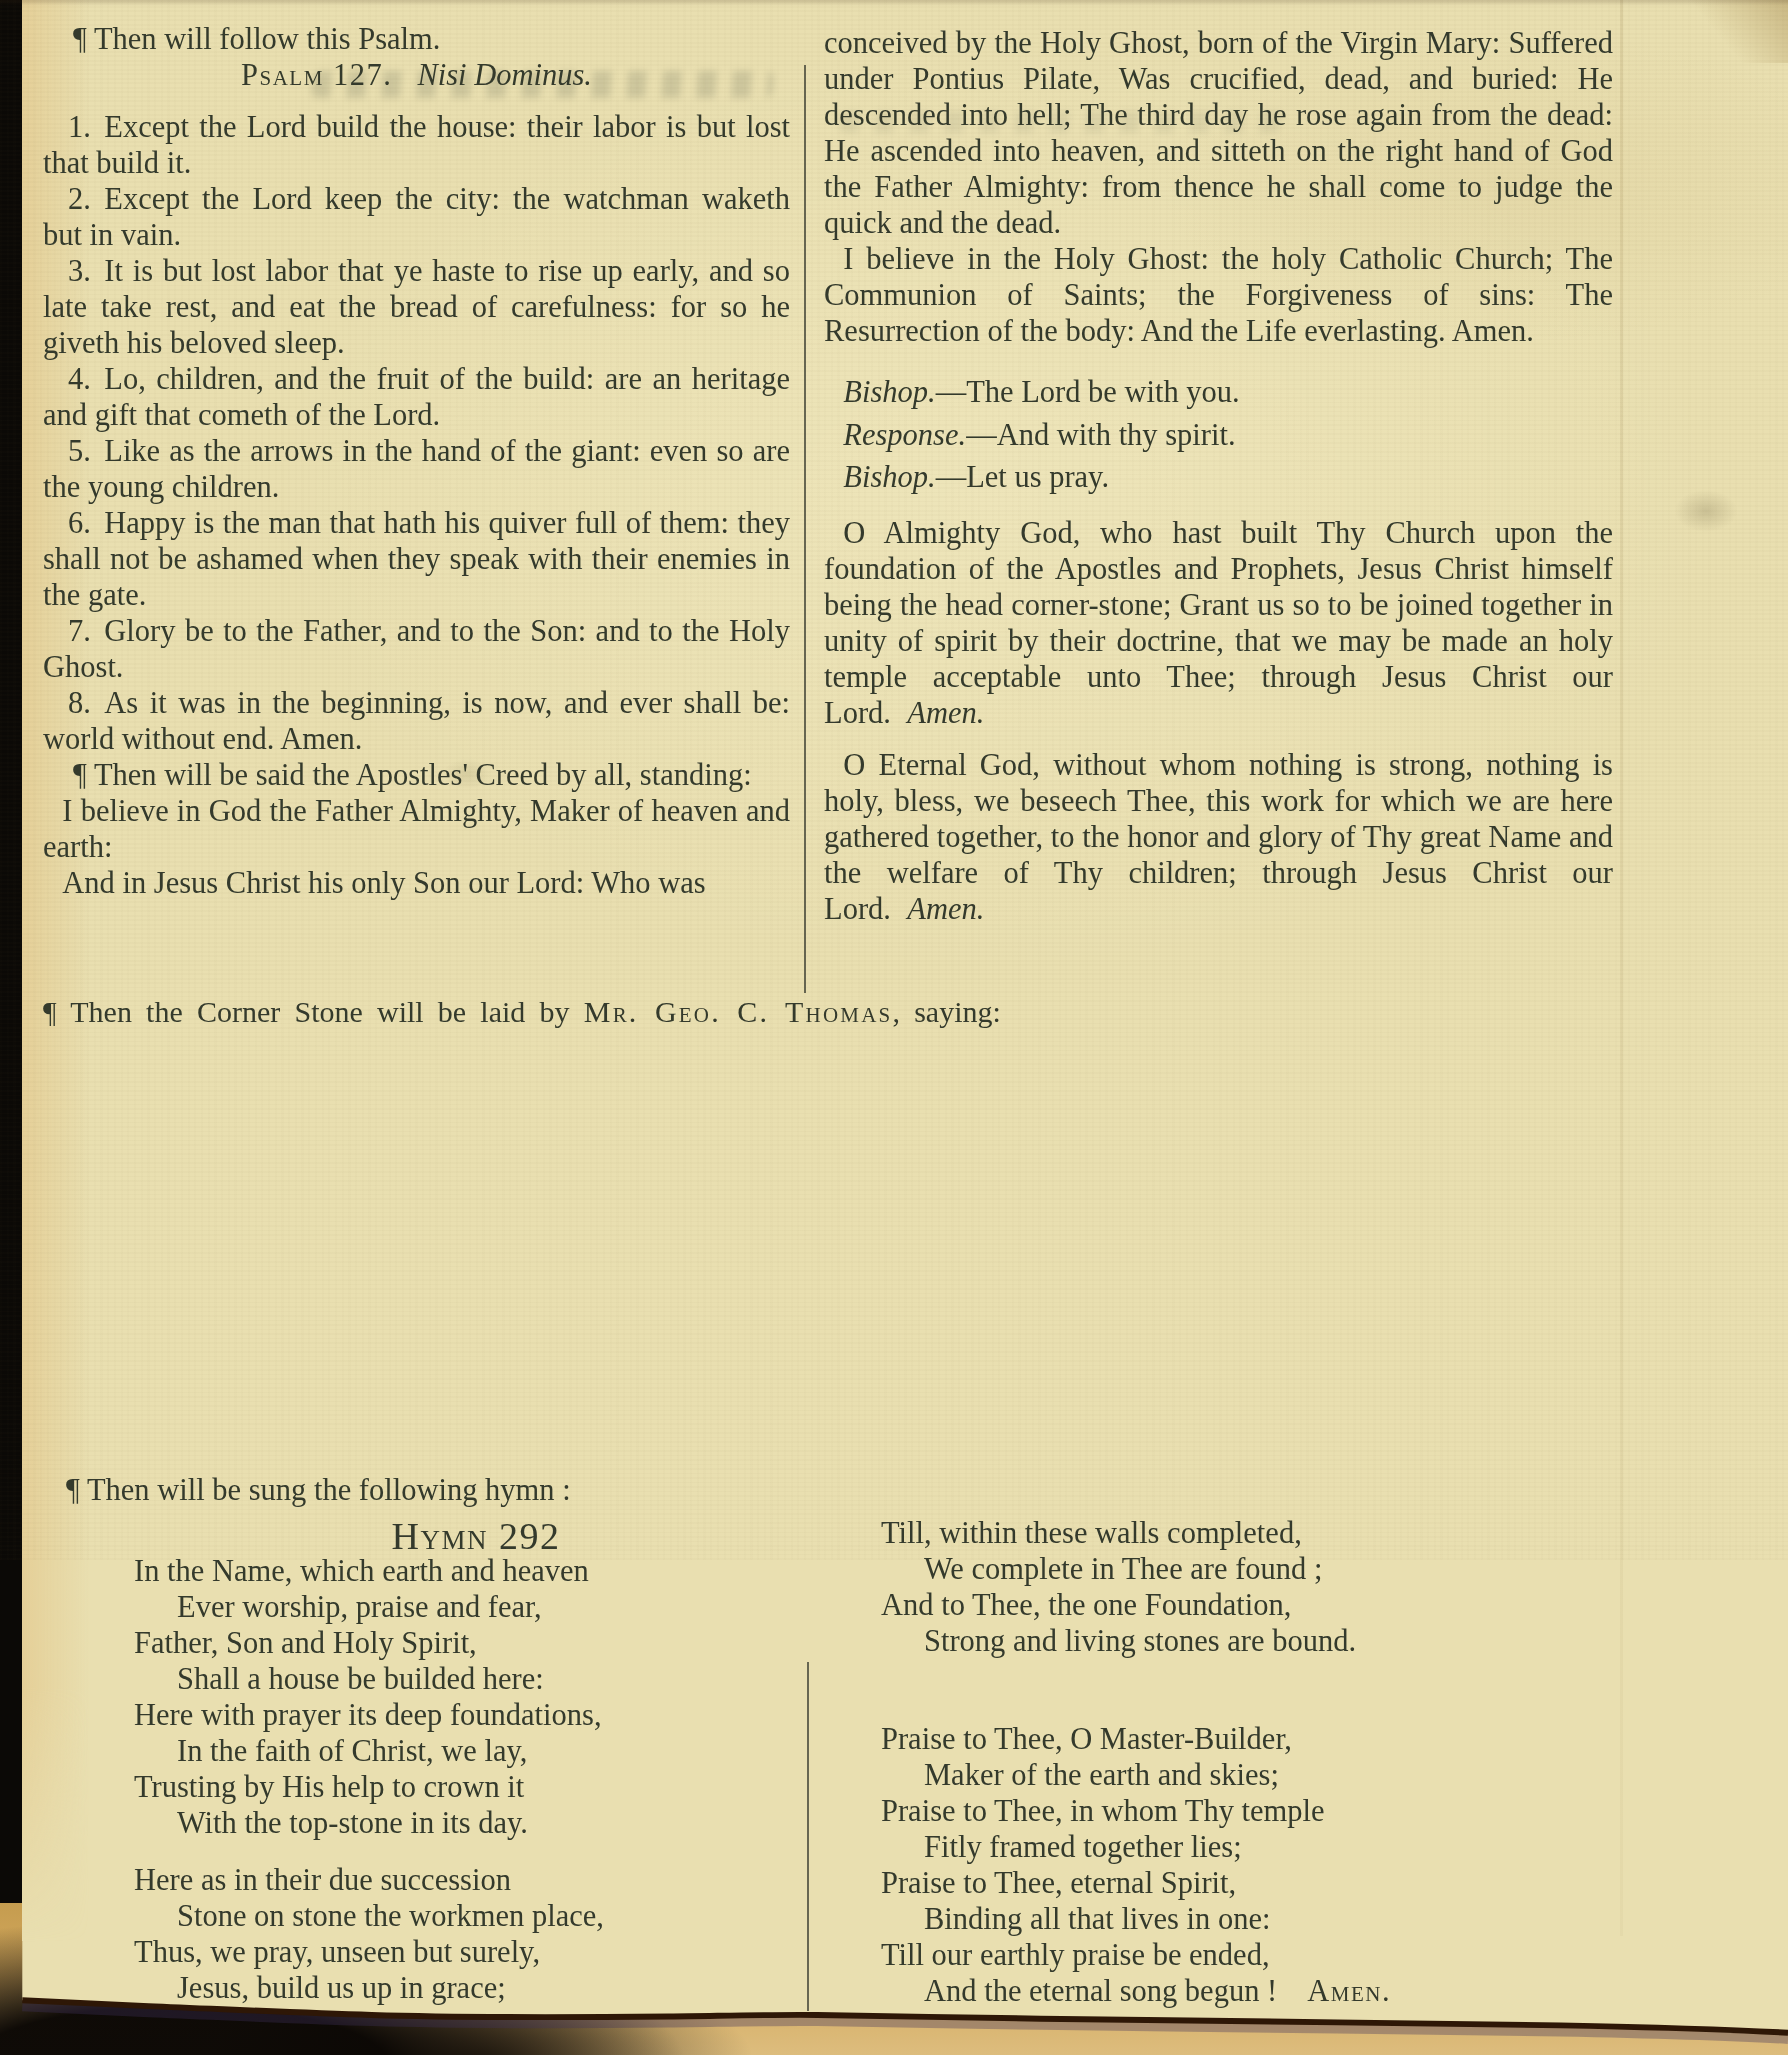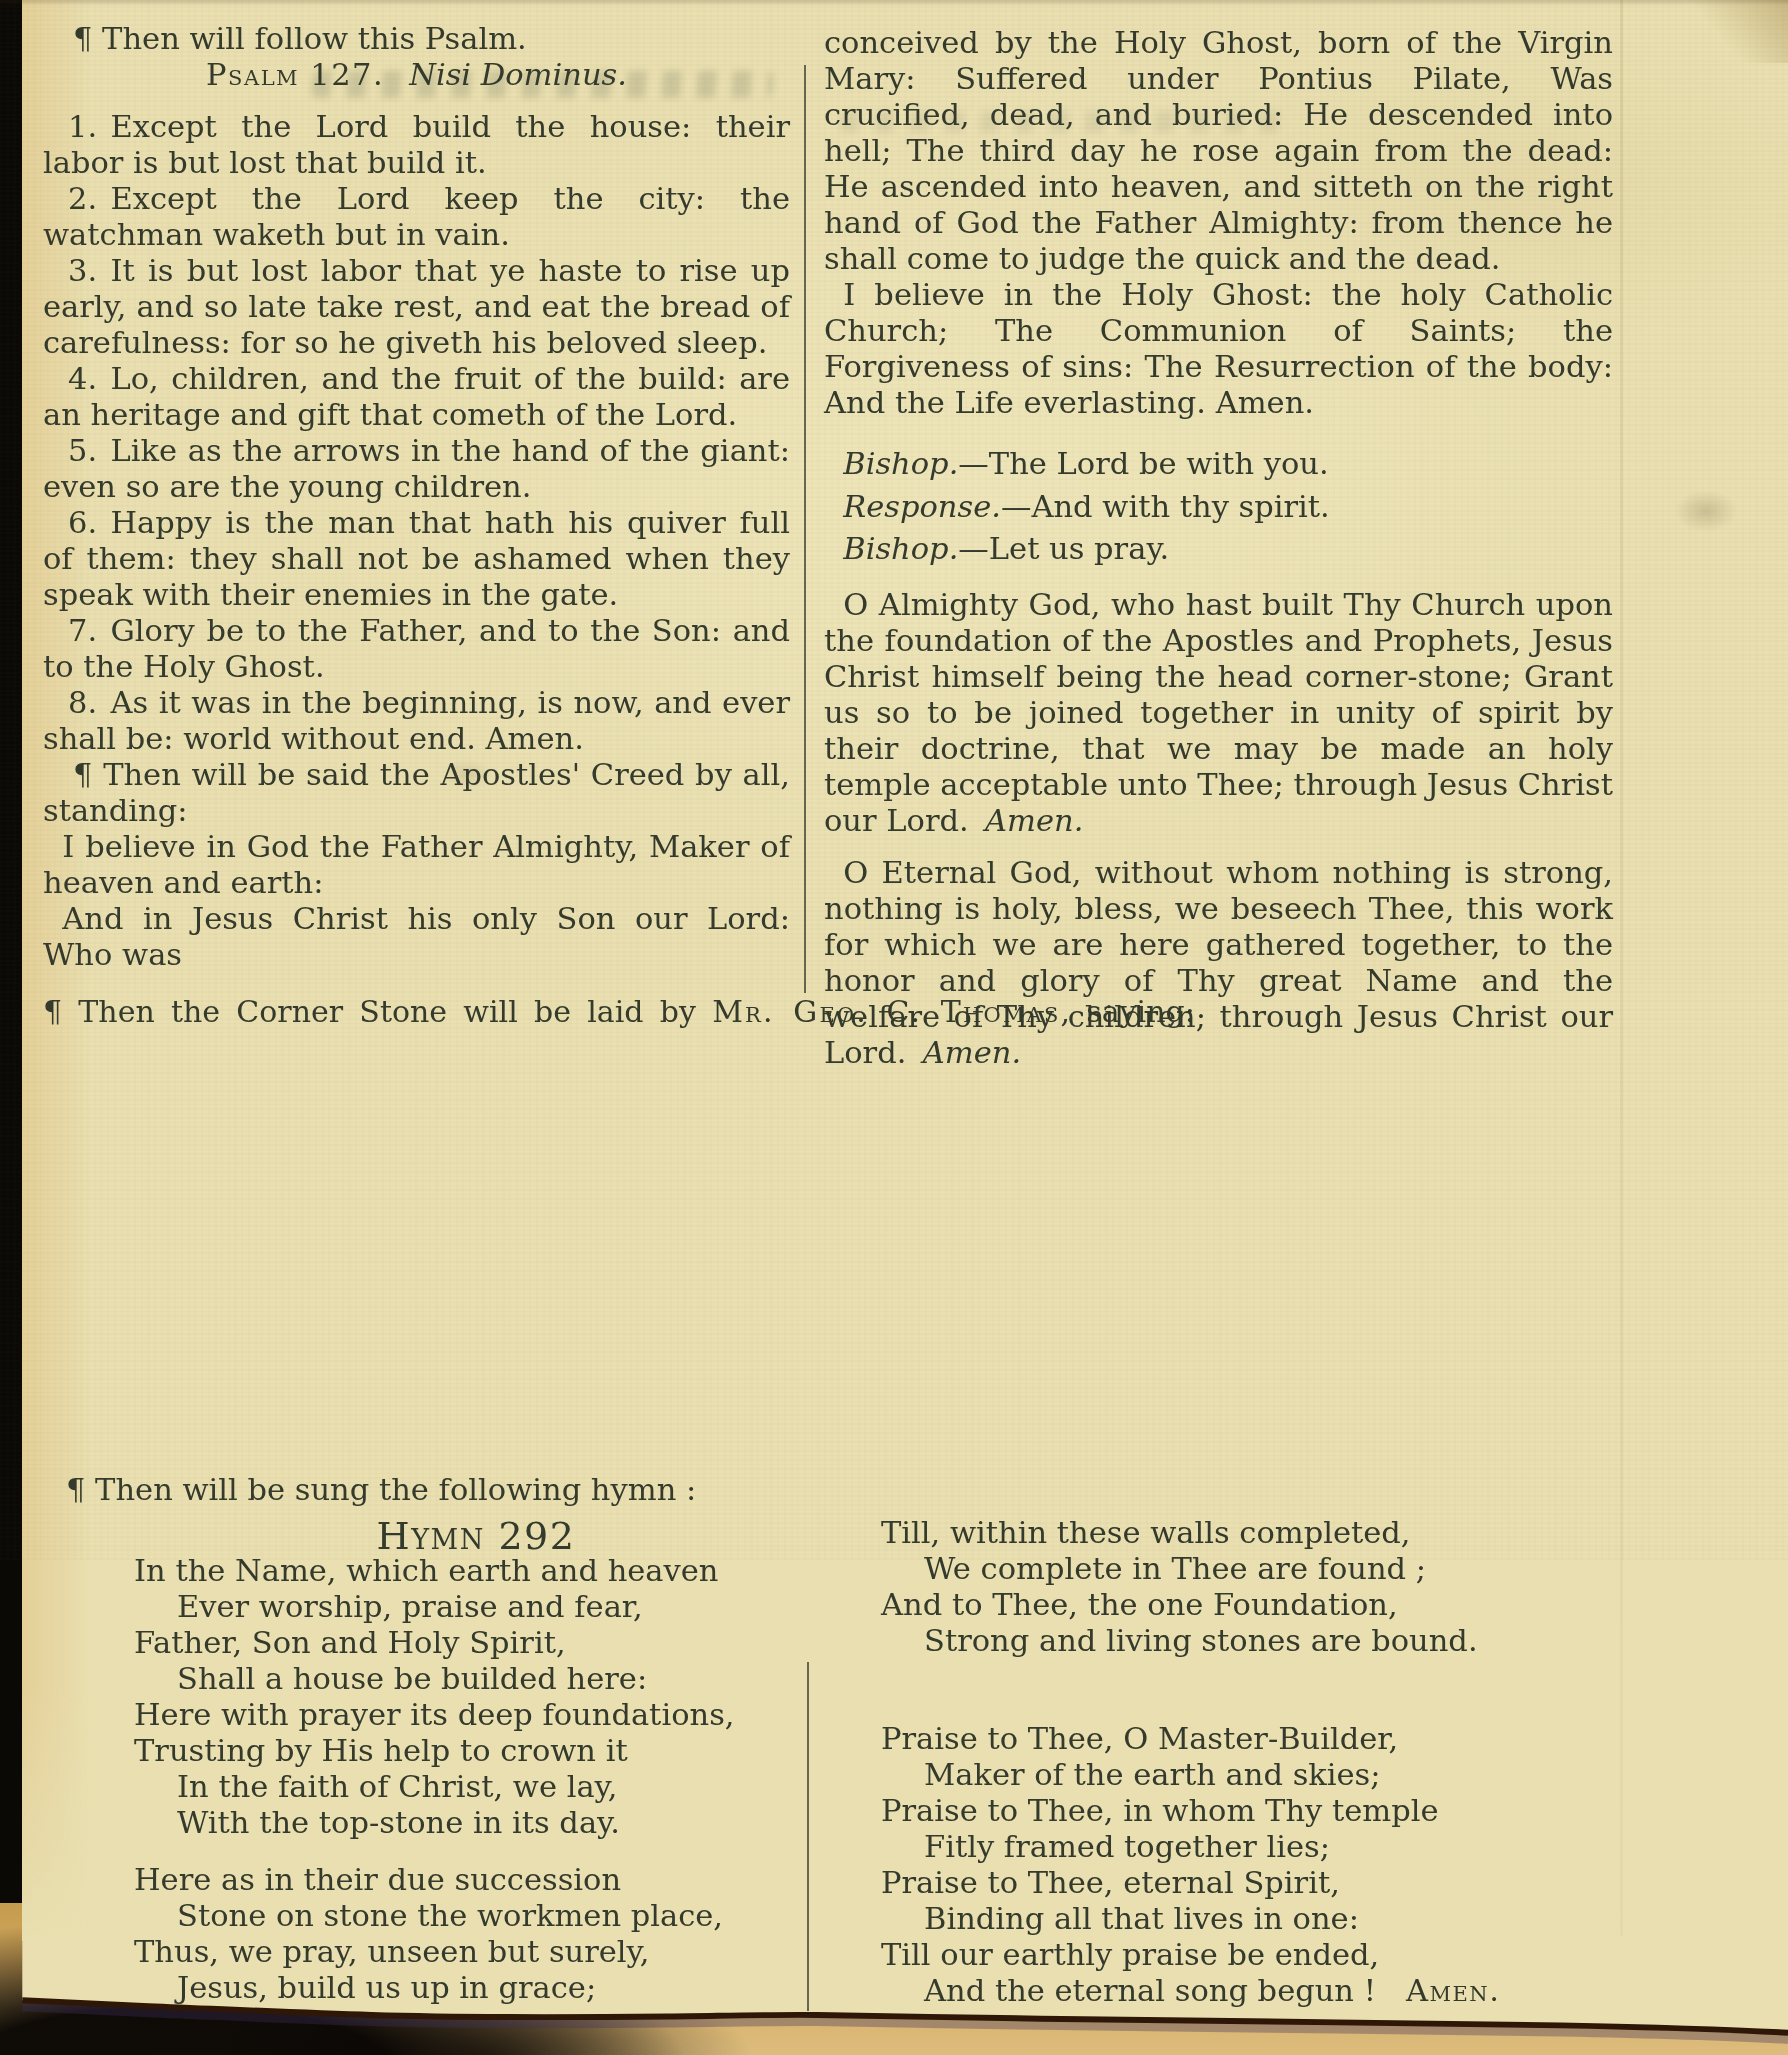--- a/index.html
+++ b/index.html
@@ -2,21 +2,21 @@
 <html style="--paper: #e9dfb0; --ink: #343a2c; --ink2: #2e3425; --under: #d3a95e;font-size:12px"><head>
 <meta charset="utf-8">
 <style>
   html, body { margin:0; padding:0; }
   body {
     width:1788px; height:2056px;
     background:#0b0906;
     overflow:hidden;
     font-family:"DejaVu Serif", serif;
   }
-  .page { position:relative; width:1788px; height:1560px; }
+  .page { position:relative; width:1788px; height:1560px;font-family:Liberation Serif, serif; }
 
   
   .under-paper {
     position:absolute; left:0; top:1903px; width:1788px; height:153px; z-index:0;
     background:
       radial-gradient(706px 208px at 10% 108%, rgba(8,5,3,0.97) 30%, rgba(8,5,3,0) 72%),
       radial-gradient(386px 126px at 27% 102%, rgba(22,13,6,0.75), rgba(22,13,6,0) 70%),
       radial-gradient(253px 37px at 15% 88%, rgba(214,190,148,0.28), rgba(214,190,148,0) 75%),
       linear-gradient(180deg, #c59c4f 0%, var(--under,#d3a95e) 45%, #ddbd7e 100%);
   }
@@ -187,22 +187,22 @@
 
   <p class="txt hymn-rubric">¶ Then will be sung the following hymn :</p>
   <p class="txt hymn-heading sc">Hymn 292</p>
   <div class="txt hymn hymn-left" id="hymnLeft">
       <div class="stanza">
         <p class="hymn-line">In the Name, which earth and heaven</p>
         <p class="hymn-line hindent">Ever worship, praise and fear,</p>
         <p class="hymn-line">Father, Son and Holy Spirit,</p>
         <p class="hymn-line hindent">Shall a house be builded here:</p>
         <p class="hymn-line">Here with prayer its deep foundations,</p>
+        <p class="hymn-line hindent">In the faith of Christ, we lay,</p>
         <p class="hymn-line">Trusting by His help to crown it</p>
-        <p class="hymn-line hindent">In the faith of Christ, we lay,</p>
         <p class="hymn-line hindent">With the top-stone in its day.</p>
       </div>
       <div class="stanza">
         <p class="hymn-line">Here as in their due succession</p>
         <p class="hymn-line hindent">Stone on stone the workmen place,</p>
         <p class="hymn-line">Thus, we pray, unseen but surely,</p>
         <p class="hymn-line hindent">Jesus, build us up in grace;</p>
       </div>
     </div>
   <div class="txt hymn hymn-right" id="hymnRight">

